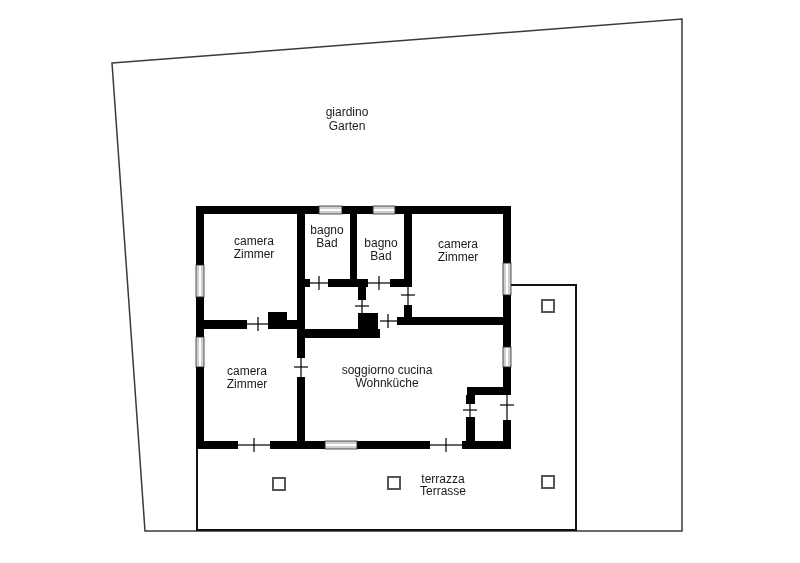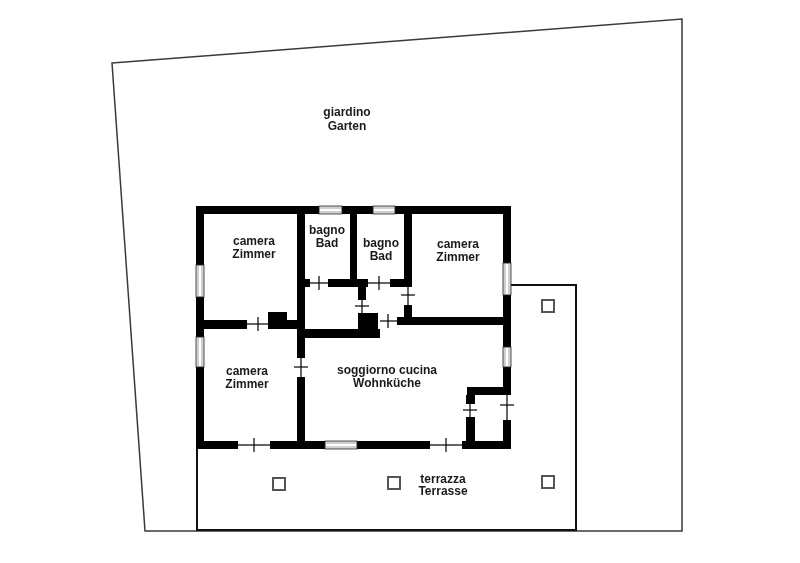--- a/index.html
+++ b/index.html
@@ -7,21 +7,20 @@
     padding: 0;
     background: #ffffff;
     font-family: "Liberation Sans", sans-serif;
   }
   .stage {
     position: relative;
     width: 688px;
     height: 563px;
     background: #ffffff;
     overflow: hidden;
-    font-weight: bold;
   }
   svg { display: block; }
   .room-label {
     font-family: "Liberation Sans", sans-serif;
     font-size: 12px;
     fill: #1a1a1a;
     text-anchor: middle;
   }
   .wall { fill: #000000; }
   .door-line { stroke: #000000; stroke-width: 1.2; }

